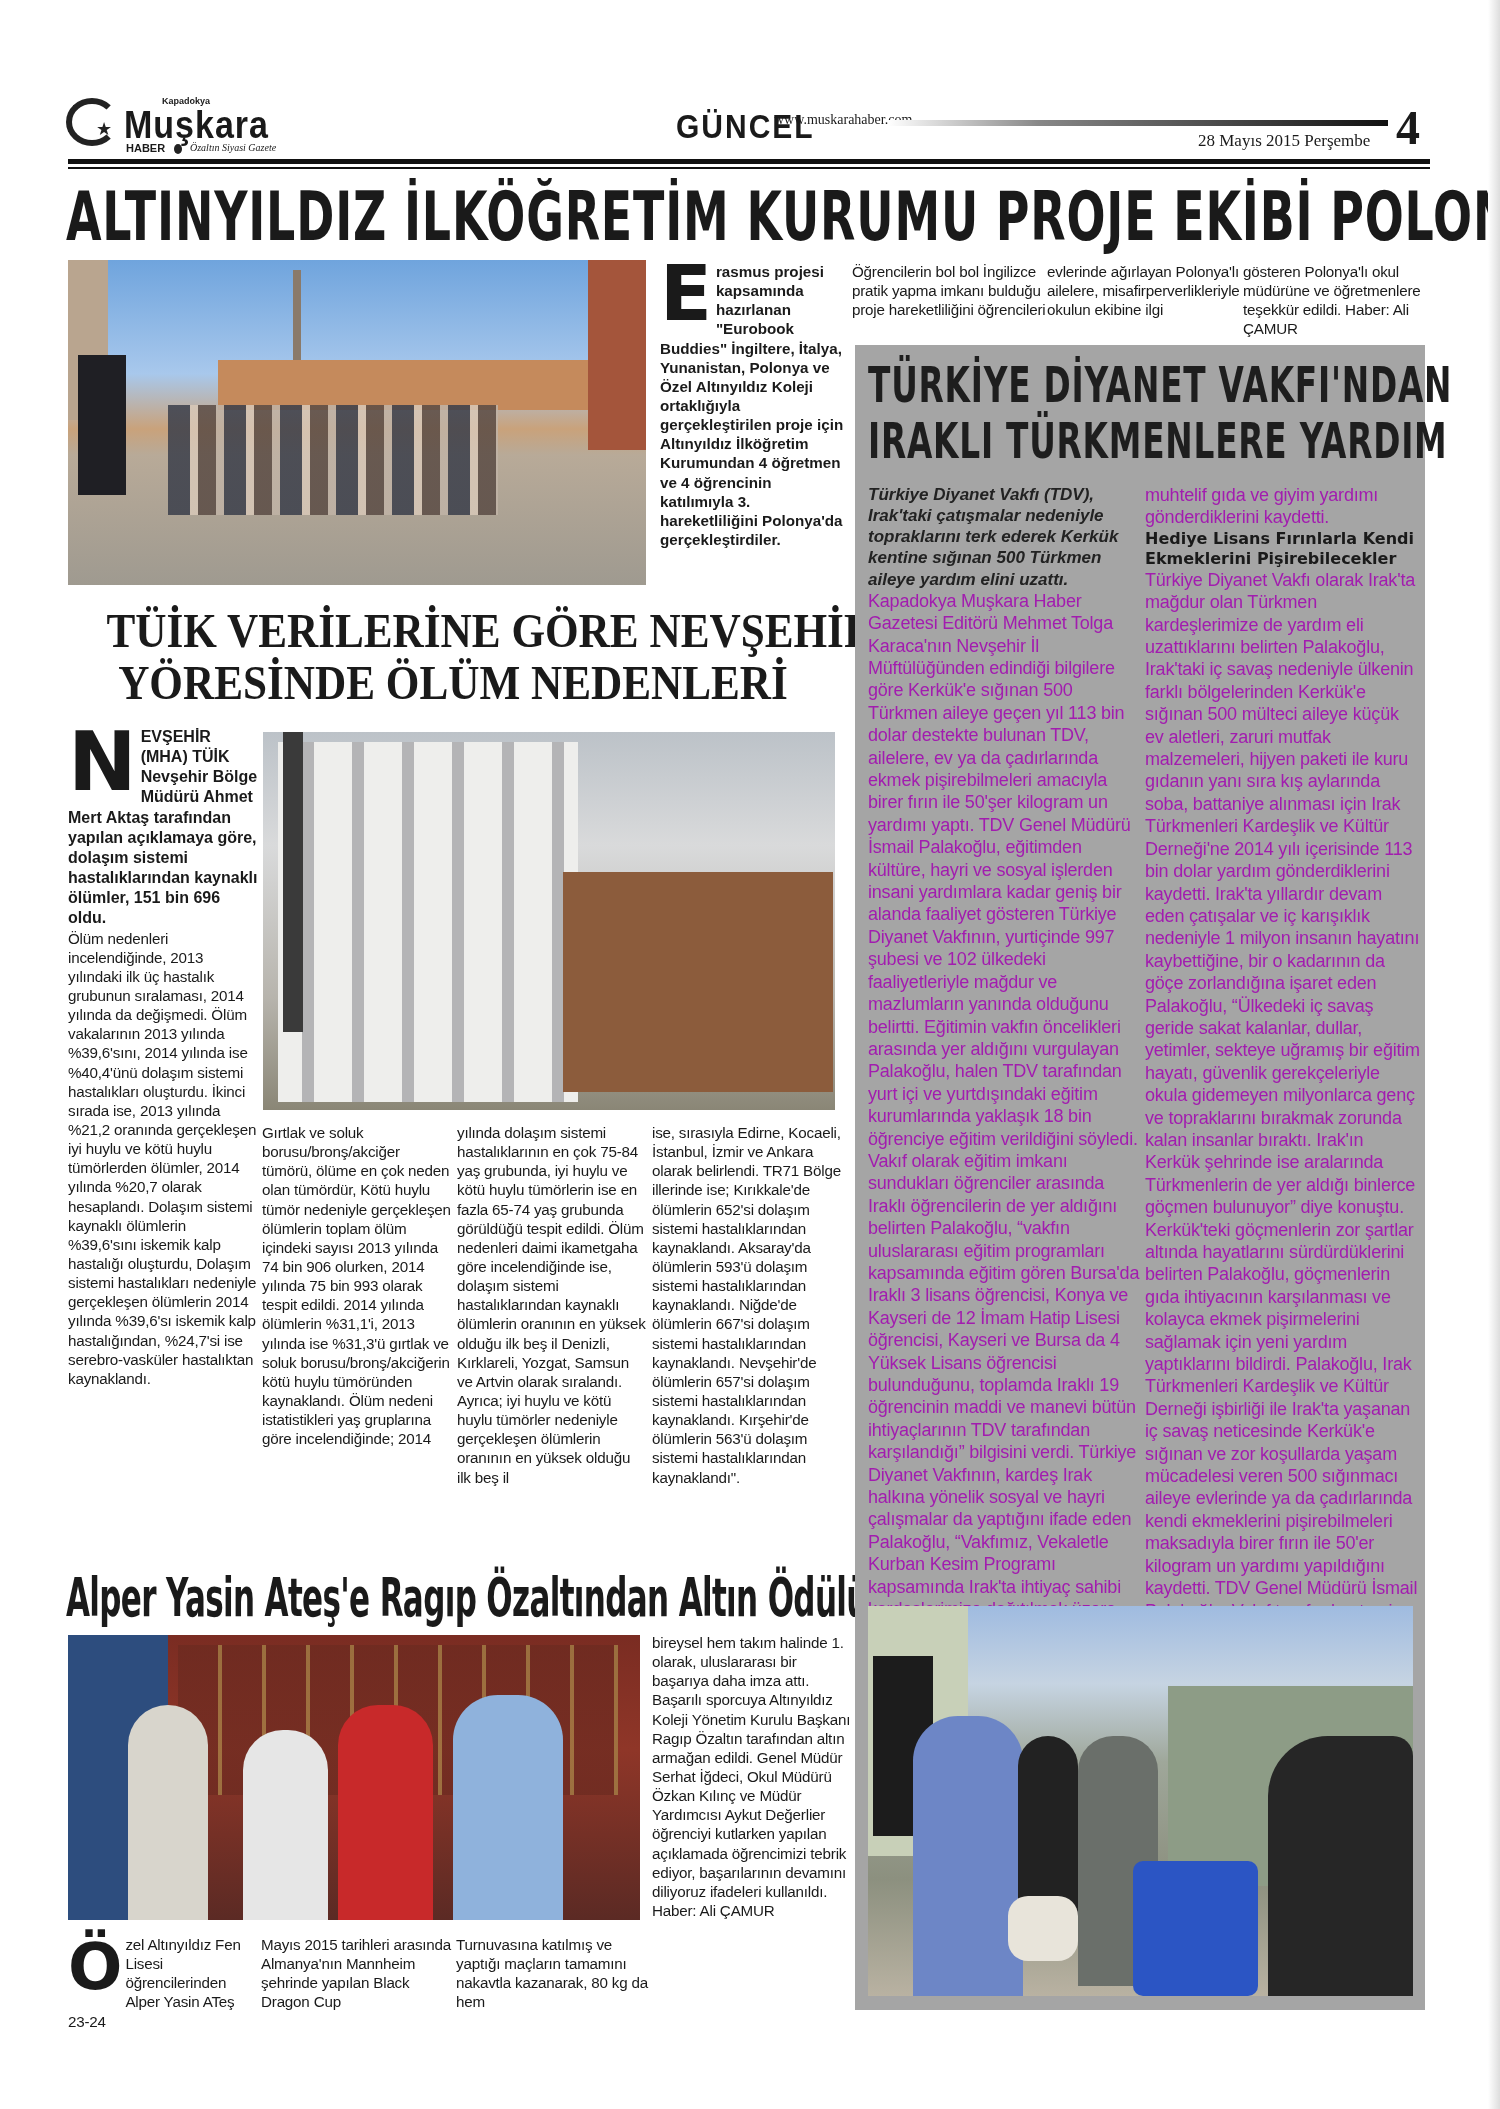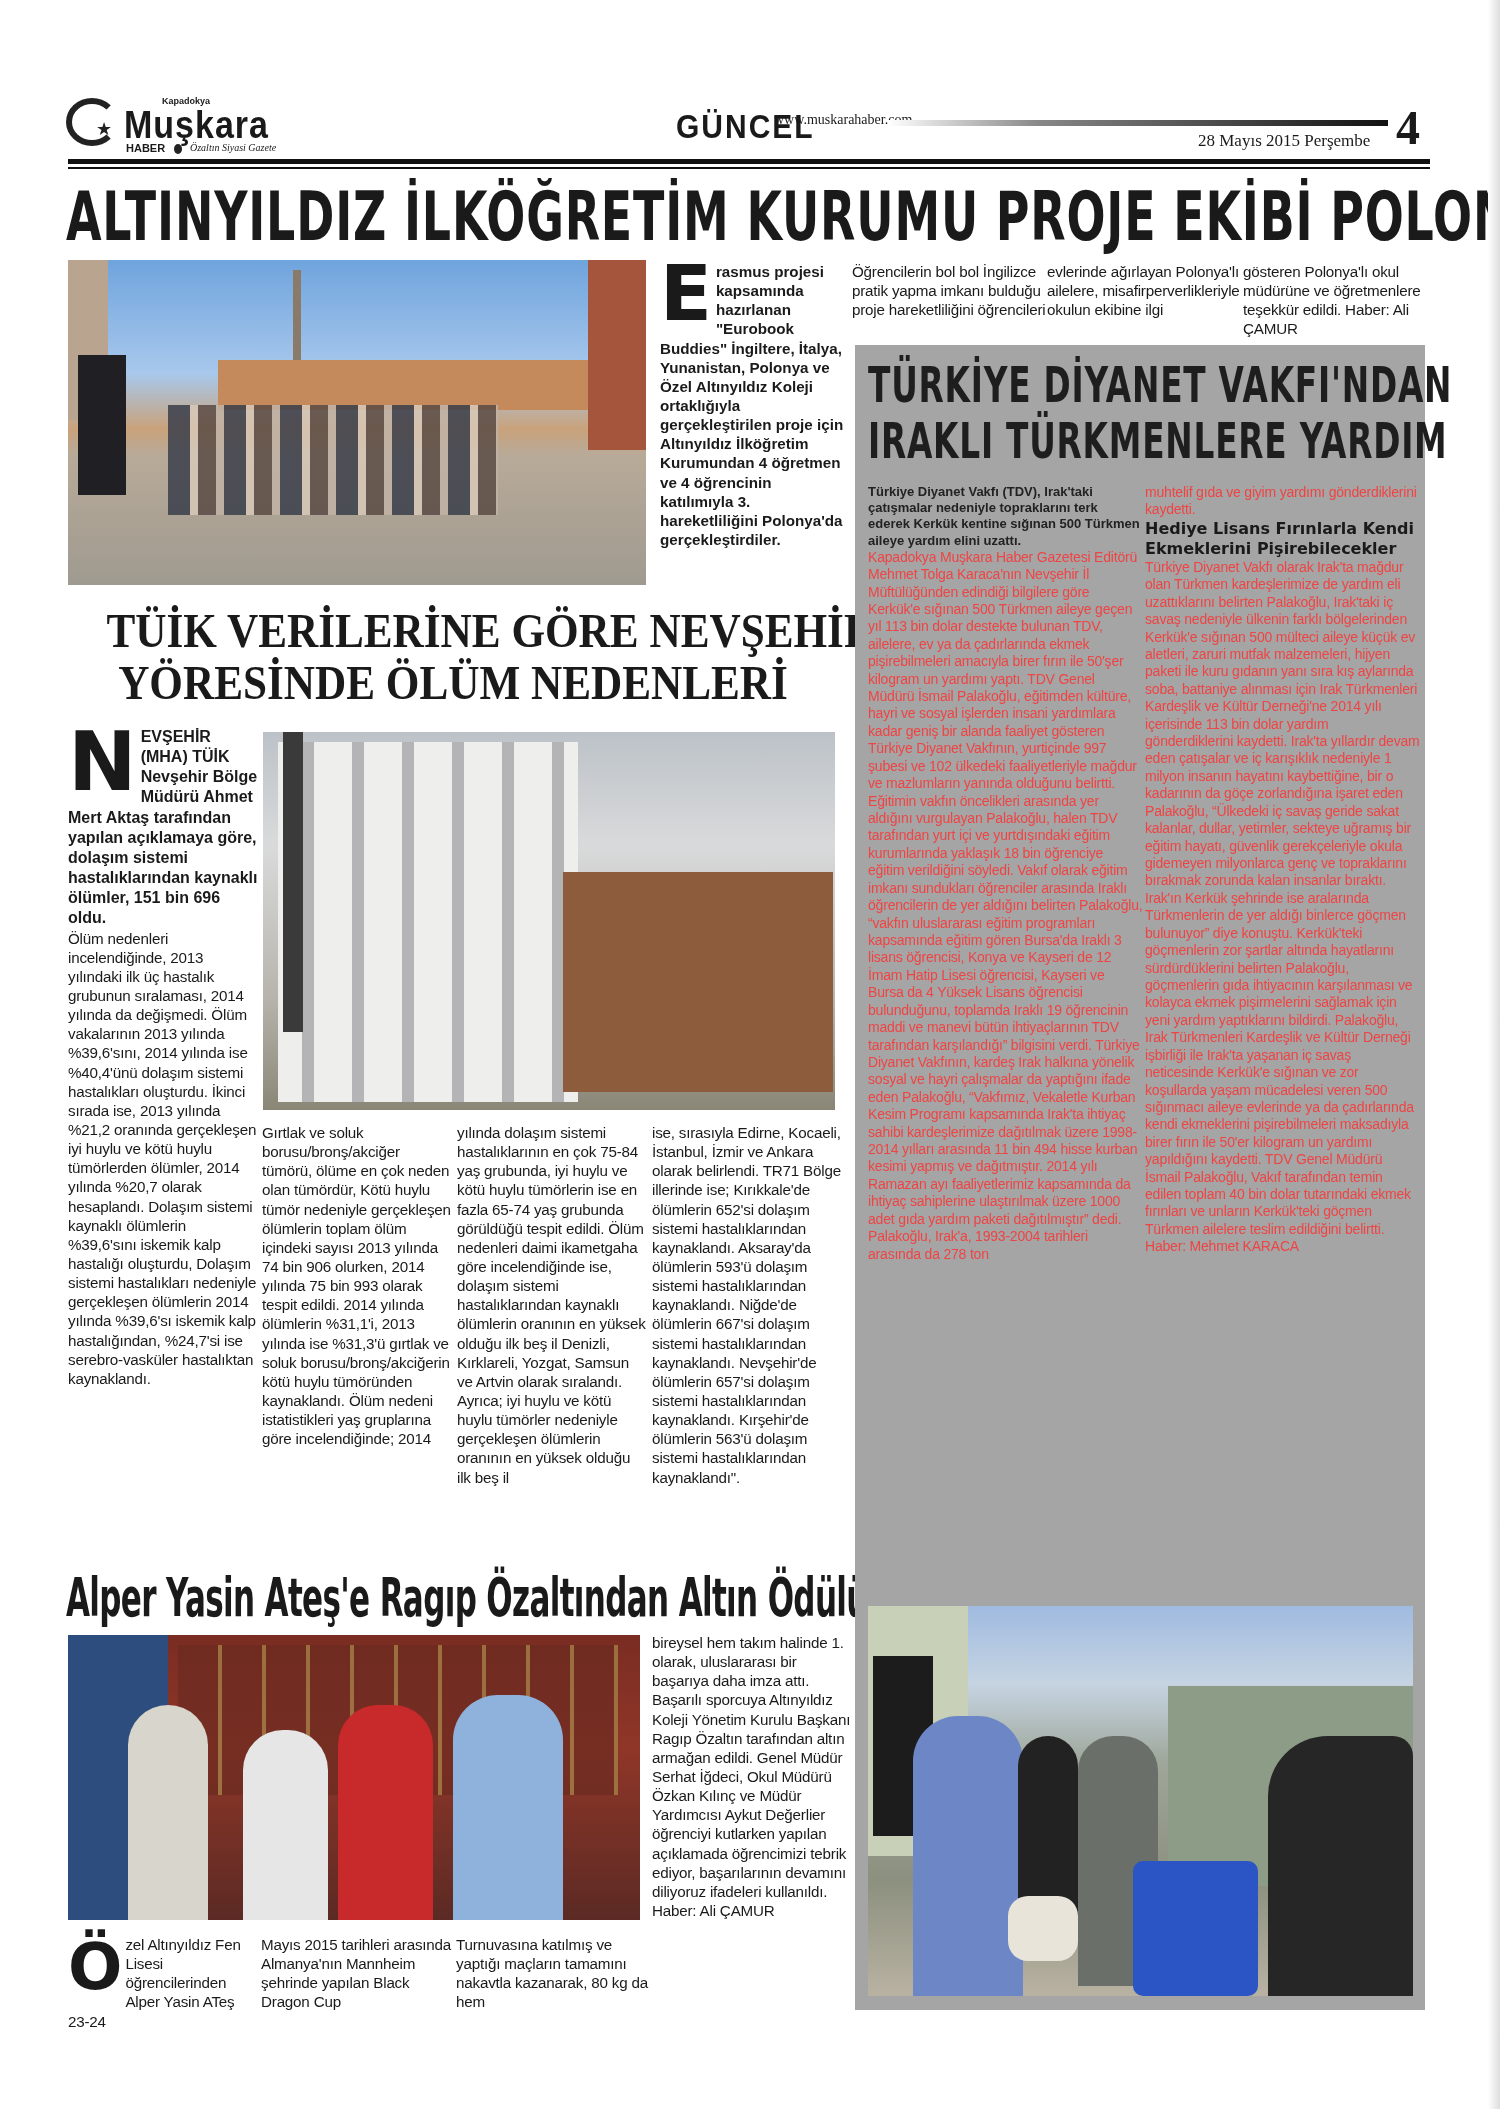--- a/index.html
+++ b/index.html
@@ -57,22 +57,22 @@
   .alper-col2 { left: 261px; top: 1935px; width: 195px; }
   .alper-col3 { left: 456px; top: 1935px; width: 195px; }
   .alper-side { left: 652px; top: 1633px; width: 200px; }
   .dropcap-o { float: left; font: 900 64px/0.9 "DejaVu Sans", sans-serif; margin-right: 3px; margin-top: 4px; }
 
   
   .graybox { left: 855px; top: 345px; width: 570px; height: 1665px; background: #a5a5a5; }
   .tdv-headline { left: 868px; top: 356px; width: 550px; font: 900 42px/1.12 "DejaVu Sans", sans-serif; white-space: nowrap; transform: scaleX(0.78) scaleY(1.2); transform-origin: top left; color: #1e1e1e; letter-spacing: 1px; }
   .tdv-col1 { left: 868px; top: 484px; width: 275px; }
   .tdv-col2 { left: 1145px; top: 484px; width: 275px; }
-  .tdv .body { font-size: 14px; line-height: 1.245; color: #ef4444; }
-  .tdv .lede-bold { font-size: 13px; line-height: 1.245; color: #222; }
+  .tdv .body { font-size: 18px; line-height: 1.245; color: #a21caf; }
+  .tdv .lede-bold { font-size: 17px; line-height: 1.245; color: #222; font-style: italic; }
   .subhead { font: 900 16px/1.25 "DejaVu Sans", sans-serif; color: #1a1a1a; }
   .right-edge { left: 1488px; top: 0; width: 12px; height: 2109px; background: linear-gradient(90deg, #fff, #ddd); }
 </style>
 </head>
 <body>
 
 <div class="abs logo">
   <div class="abs logo-swoosh"></div>
   <div class="abs logo-star">★</div>
   <div class="abs logo-kap">Kapadokya</div>

